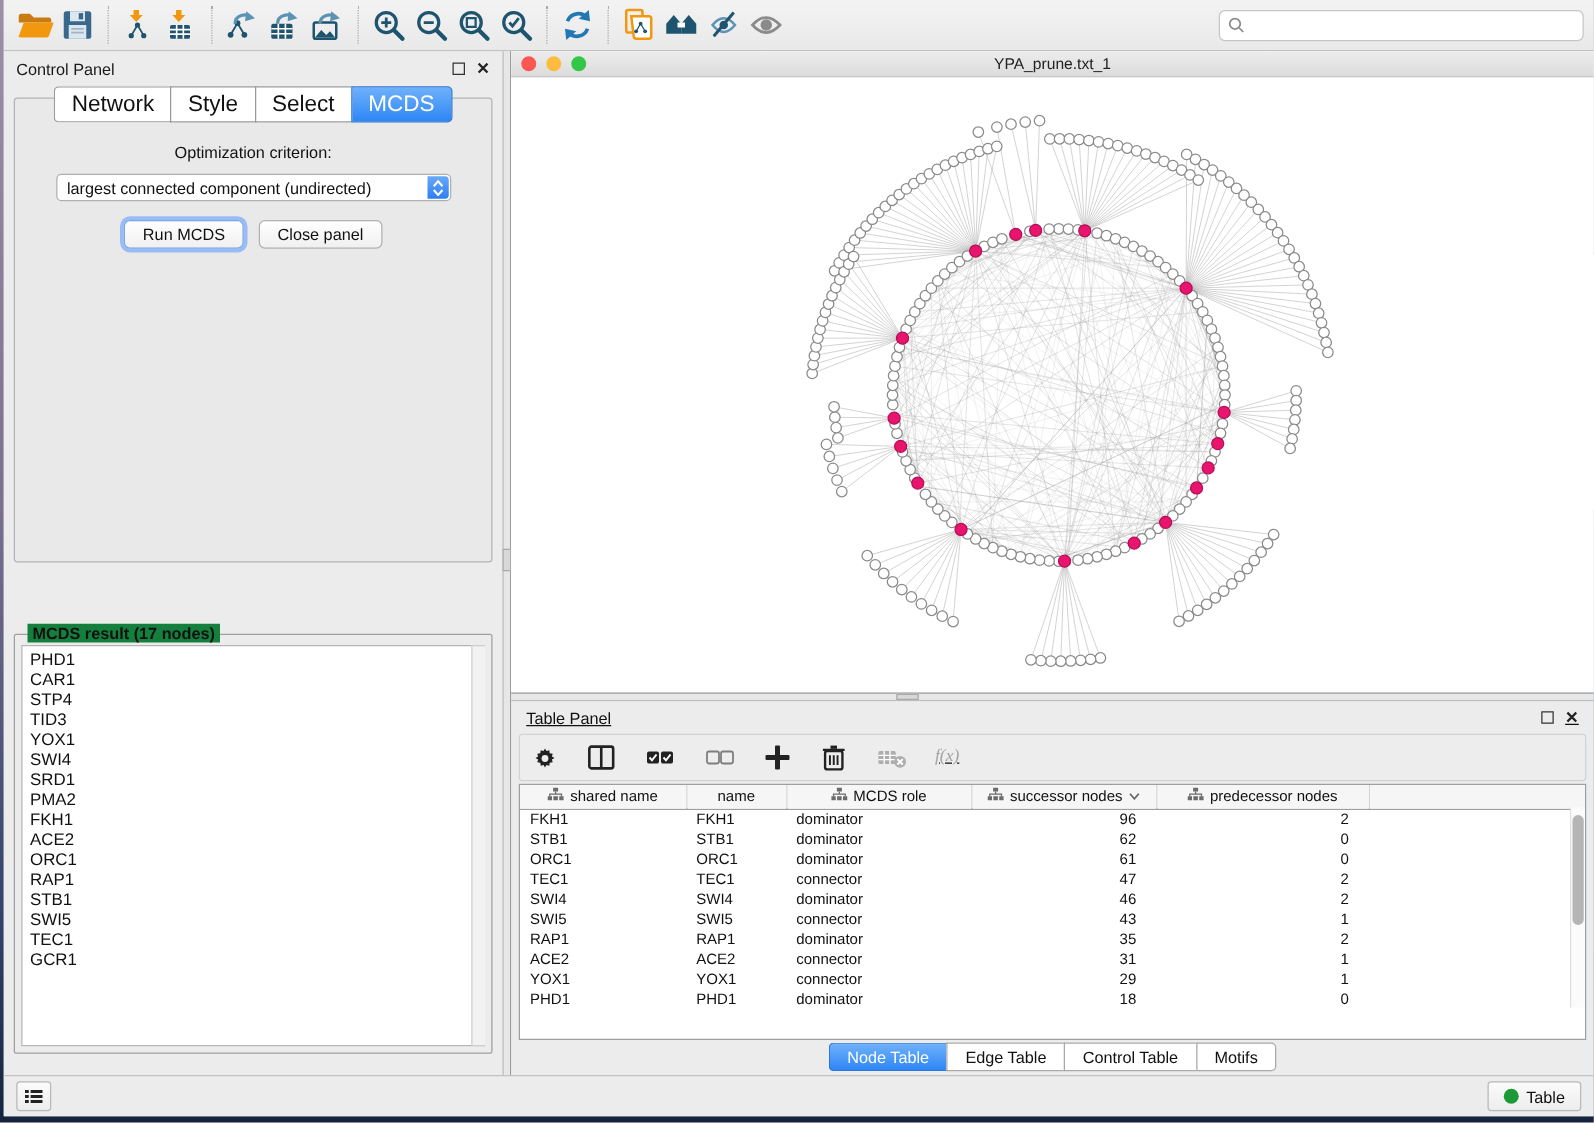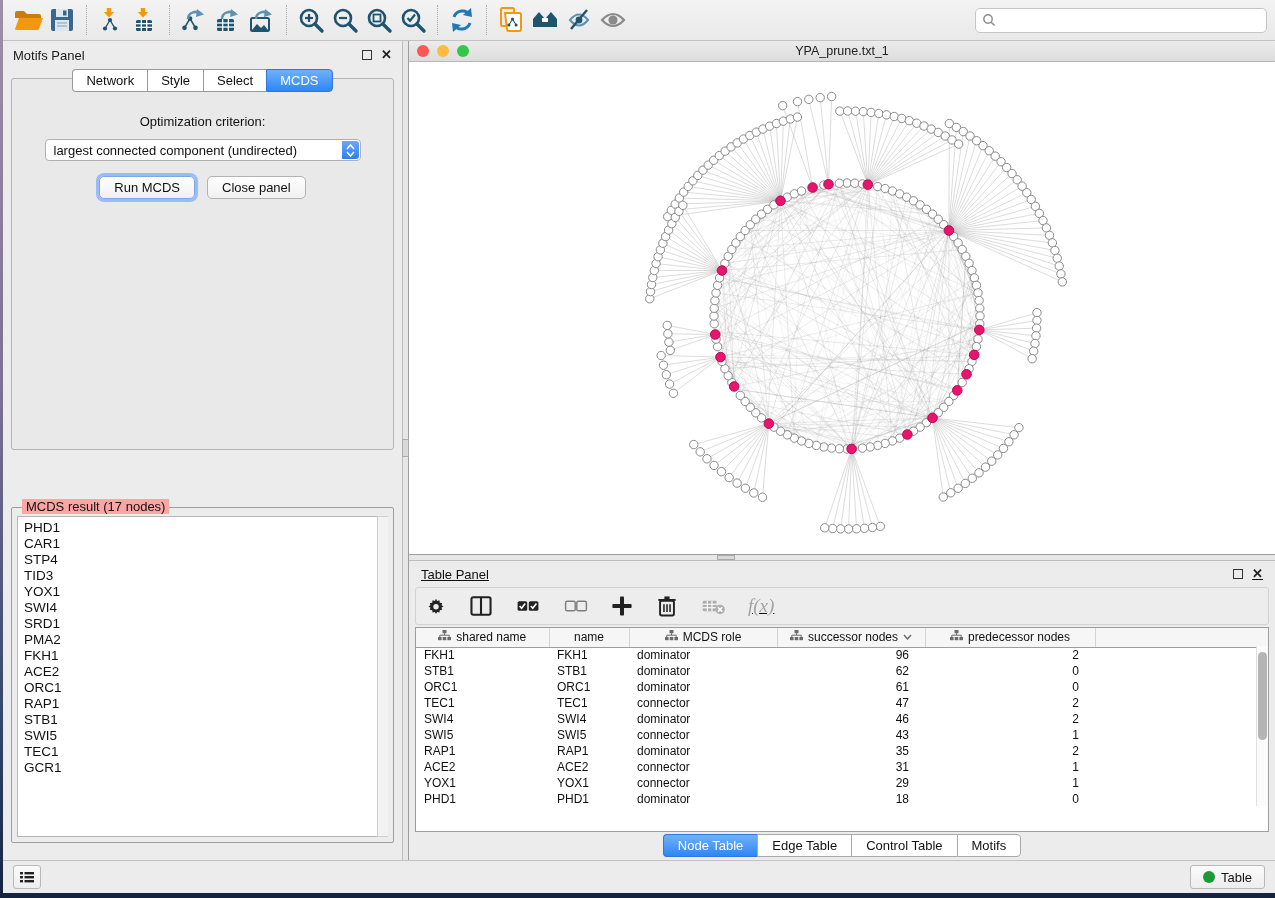--- a/index.html
+++ b/index.html
@@ -24,42 +24,42 @@
 
   
   #control-panel { position:absolute; left:0; top:41px; width:399px; bottom:33px; background:#ececec; }
   #cp-header { height:26px; display:flex; align-items:center; padding:2px 10px 0 10px; }
   #cp-title { font-size:13px; color:#1a1a1a; }
   .panel-btns { margin-left:auto; display:flex; gap:9px; align-items:center; }
   .float-box { width:10px; height:10px; border:1.5px solid #333; display:inline-block; }
   .close-x { font-weight:bold; font-size:13px; color:#222; line-height:10px; }
   #cp-tabs { display:flex; justify-content:center; position:relative; z-index:2; margin-top:2px; }
   .cp-tab { background:#fff; border:1px solid #9a9a9a; border-right:none; padding:3px 13px;
-    font-size:13px; color:#111; }
+    font-size:18px; color:#111; }
   .cp-tab:first-child { border-radius:4px 0 0 4px; }
   .cp-tab:last-child { border-right:1px solid #9a9a9a; border-radius:0 4px 4px 0; }
   .cp-tab.active { background:linear-gradient(#6fb1fb,#2e86f5); color:#fff; border-color:#2e78d8; }
   #cp-groupbox { position:absolute; left:8px; right:8px; top:48px; height:372px;
     border:1px solid #b4b4b4; border-radius:3px; background:#e9e9e9; margin-top:-11px; padding-top:11px; }
   #opt-label { text-align:center; margin-top:24px; font-size:13px; }
   #criterion-select { margin:10px auto 0 auto; width:316px; height:22px; background:#fff;
     border:1px solid #b0b0b0; border-radius:4px; display:flex; align-items:center; position:relative; }
   #criterion-select .val { padding-left:8px; font-size:13px; white-space:nowrap; }
   #criterion-select .stepper { position:absolute; right:1px; top:1px; bottom:1px; width:17px;
     background:linear-gradient(#69a9f7,#2f7ef2); border-radius:0 3px 3px 0;
     display:flex; flex-direction:column; align-items:center; justify-content:center; color:#fff; }
   #criterion-select .stepper svg { display:block; }
   #cp-buttons { display:flex; justify-content:center; gap:12px; margin-top:15px; }
   .mac-btn { background:linear-gradient(#ffffff,#f0f0f0); border:1px solid #b3b3b3; border-radius:5px;
     padding:3px 14px; font-size:13px; font-family:"Liberation Sans",sans-serif; color:#111; }
   .mac-btn.focused { box-shadow:0 0 0 3px rgba(110,165,255,.65); border-color:#7aa8e8; }
 
   #mcds-fieldset { position:absolute; left:8px; right:8px; top:466px; bottom:17px;
     border:1px solid #9f9f9f; border-radius:2px; }
-  #mcds-legend { position:absolute; top:-9px; left:10px; background:#fca5a5; padding:0 4px; font-size:13px; }
+  #mcds-legend { position:absolute; top:-9px; left:10px; background:#15803d; padding:0 4px; font-size:13px;font-weight:bold; }
   #mcds-list { position:absolute; left:5px; right:5px; top:8px; bottom:5px; background:#fff;
     border:1px solid #b5b5b5; overflow:hidden; padding:3px 0 0 6px; }
   .mcds-item { font-size:13.5px; line-height:16px; color:#111; }
   #mcds-scroll { position:absolute; right:5px; top:8px; bottom:5px; width:11px;
     background:#f2f2f2; border:1px solid #cfcfcf; border-right:none; }
 
   
   #v-divider { position:absolute; left:399px; top:41px; width:7px; bottom:33px; background:#e7e7e7;
     border-left:1px solid #bdbdbd; border-right:1px solid #9d9d9d; }
   #v-grip { position:absolute; top:398px; left:-1px; width:7px; height:18px; background:#d8d8d8;
@@ -75,21 +75,21 @@
   .traffic { width:12px; height:12px; border-radius:50%; margin-right:8px; }
   #net-title { position:absolute; left:0; right:0; text-align:center; font-size:12.5px; color:#222; }
   #net-canvas { position:relative; width:100%; height:492px; background:#fff; overflow:hidden; }
 
   
   #table-panel { position:absolute; left:406px; top:561px; right:0; bottom:33px; background:#ececec;text-decoration:underline; }
   #tp-header { height:24px; display:flex; align-items:center; padding:2px 12px 0 12px; }
   #tp-toolbar { margin:2px 6px 0 6px; height:38px; background:#ededed; border:1px solid #d2d2d2;
     border-radius:3px; display:flex; align-items:center; padding:0 8px; gap:20px; }
   .tp-icon { display:flex; align-items:center; justify-content:center; height:30px; }
-  .fx-icon { font-family:"Liberation Serif",serif; font-style:italic; font-size:19px; color:#a3a3a3; }
+  .fx-icon { font-family:"Liberation Serif",serif; font-style:italic; font-size:14px; color:#a3a3a3; }
   #tp-table-wrap { position:absolute; left:6px; right:6px; top:66px; bottom:28px; background:#fff;
     border:1px solid #9e9e9e; overflow:hidden; }
   table { border-collapse:collapse; width:100%; table-layout:fixed; }
   th { height:19px; background:#f6f6f6; border-bottom:1px solid #9e9e9e; border-right:1px solid #d4d4d4;
     font-weight:normal; font-size:12px; color:#111; position:relative; }
   th .th-inner { display:flex; align-items:center; justify-content:center; gap:5px; }
   td { height:16px; font-size:12px; padding:0 8px; color:#111; white-space:nowrap; overflow:hidden; }
   td.num { text-align:right; padding-right:16px; }
   #tp-scrollbar { position:absolute; right:7px; top:85px; width:12px; height:160px; background:#fbfbfb;
     border-left:1px solid #e0e0e0; }
@@ -258,21 +258,21 @@
       <svg width="14" height="14" viewBox="0 0 14 14">
         <circle cx="6" cy="6" r="4.2" fill="none" stroke="#8a8a8a" stroke-width="1.4"></circle>
         <line x1="9.2" y1="9.2" x2="12.6" y2="12.6" stroke="#8a8a8a" stroke-width="1.4"></line>
       </svg>
       <input type="text" placeholder="" style="">
     </div>
   </div>
 
   <div id="control-panel">
     <div id="cp-header">
-      <span id="cp-title">Motifs Panel</span>
+      <span id="cp-title">Control Panel</span>
       <span class="panel-btns">
         <span class="float-box"></span>
         <span class="close-x">✕</span>
       </span>
     </div>
     <div id="cp-tabs">
         <div class="cp-tab">Network</div>
         <div class="cp-tab">Style</div>
         <div class="cp-tab">Select</div>
         <div class="cp-tab active">MCDS</div>

